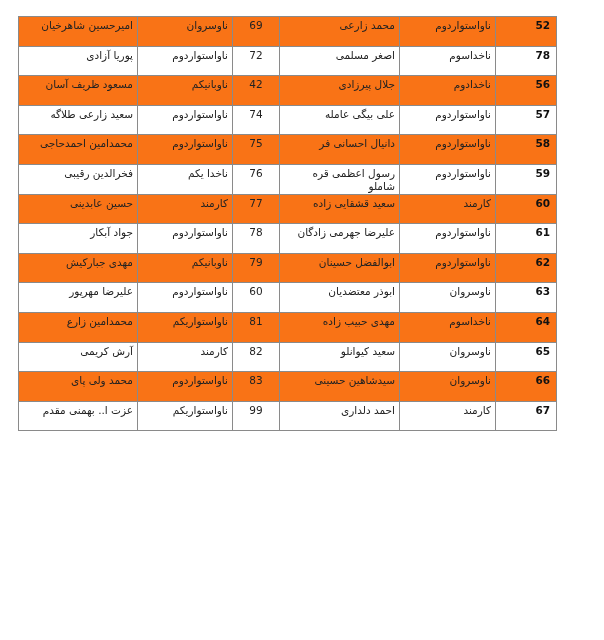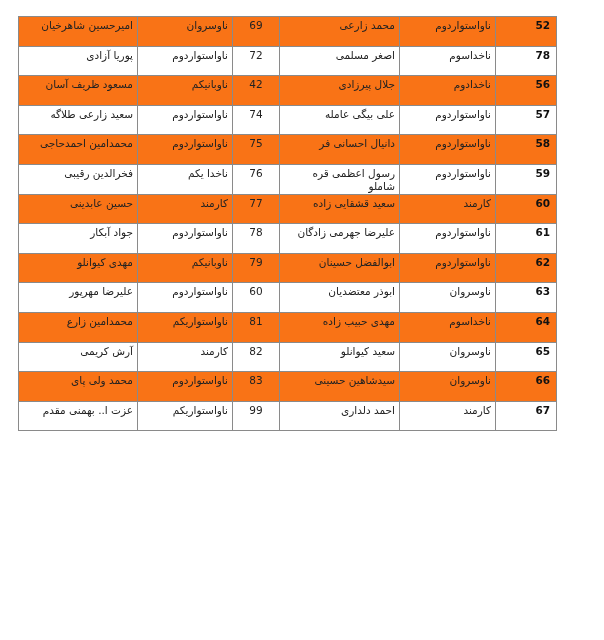--- a/index.html
+++ b/index.html
@@ -88,21 +88,21 @@
   </tr>
       <tr>
     <td class="name">جواد آبکار</td>
     <td class="role">ناواستواردوم</td>
     <td class="num">78</td>
     <td class="name">علیرضا جهرمی زادگان</td>
     <td class="role">ناواستواردوم</td>
     <td class="num bold">61</td>
   </tr>
       <tr class="shade">
-    <td class="name">مهدی کیوانلو</td>
+    <td class="name">مهدی جبارکیش</td>
     <td class="role">ناوبانیکم</td>
     <td class="num">79</td>
     <td class="name">ابوالفضل حسینان</td>
     <td class="role">ناواستواردوم</td>
     <td class="num bold">62</td>
   </tr>
       <tr>
     <td class="name">علیرضا مهرپور</td>
     <td class="role">ناواستواردوم</td>
     <td class="num">60</td>

